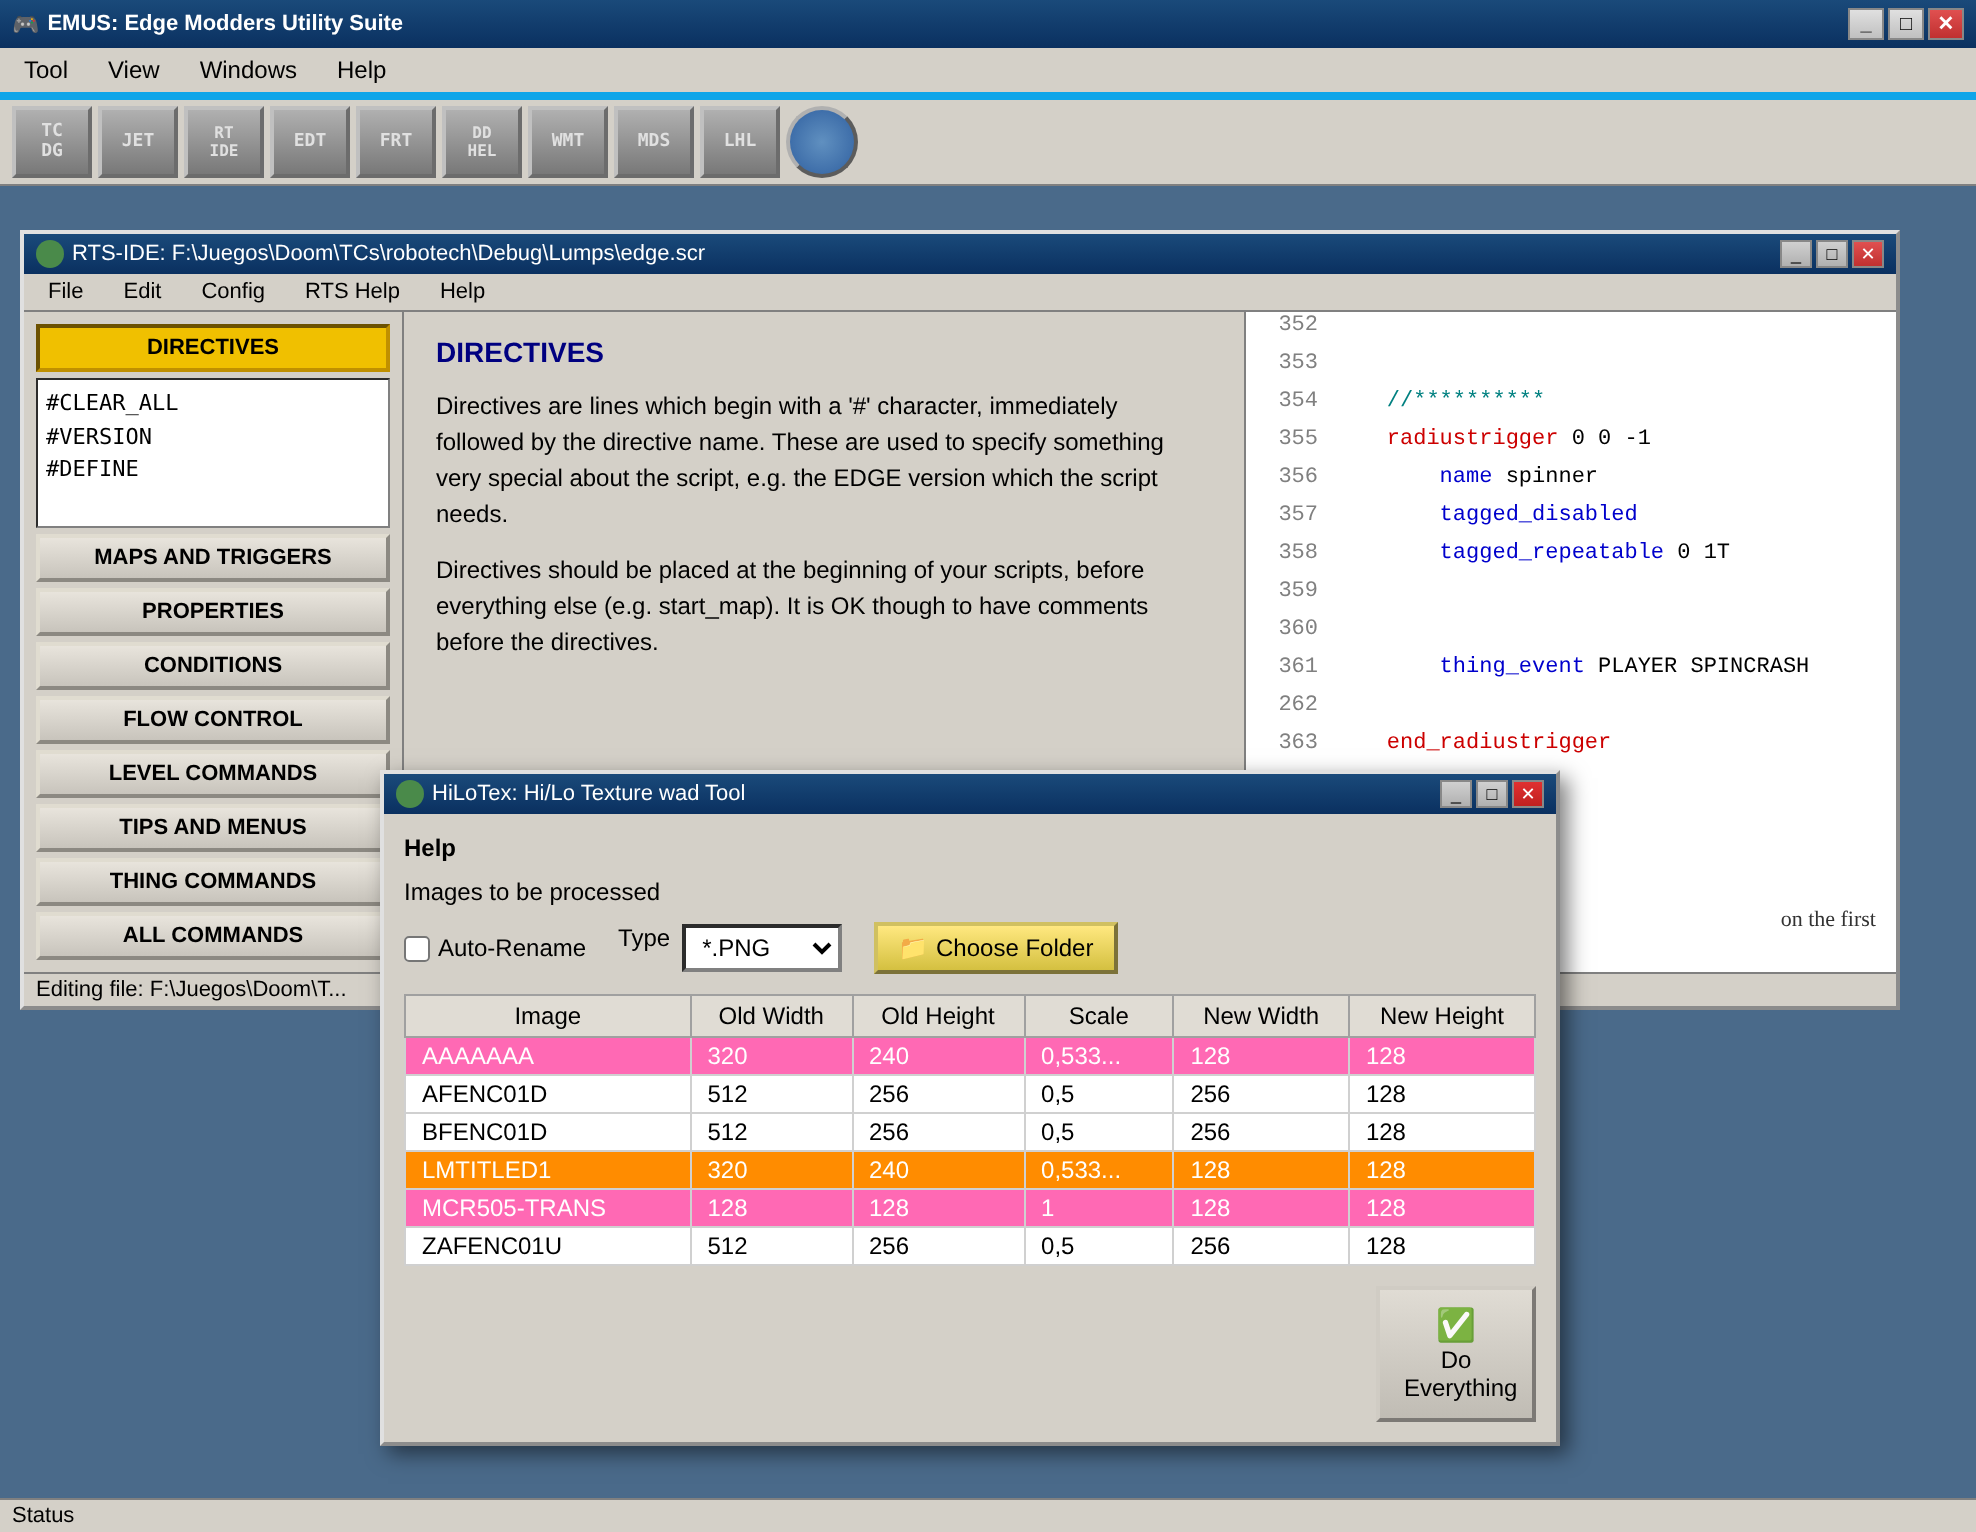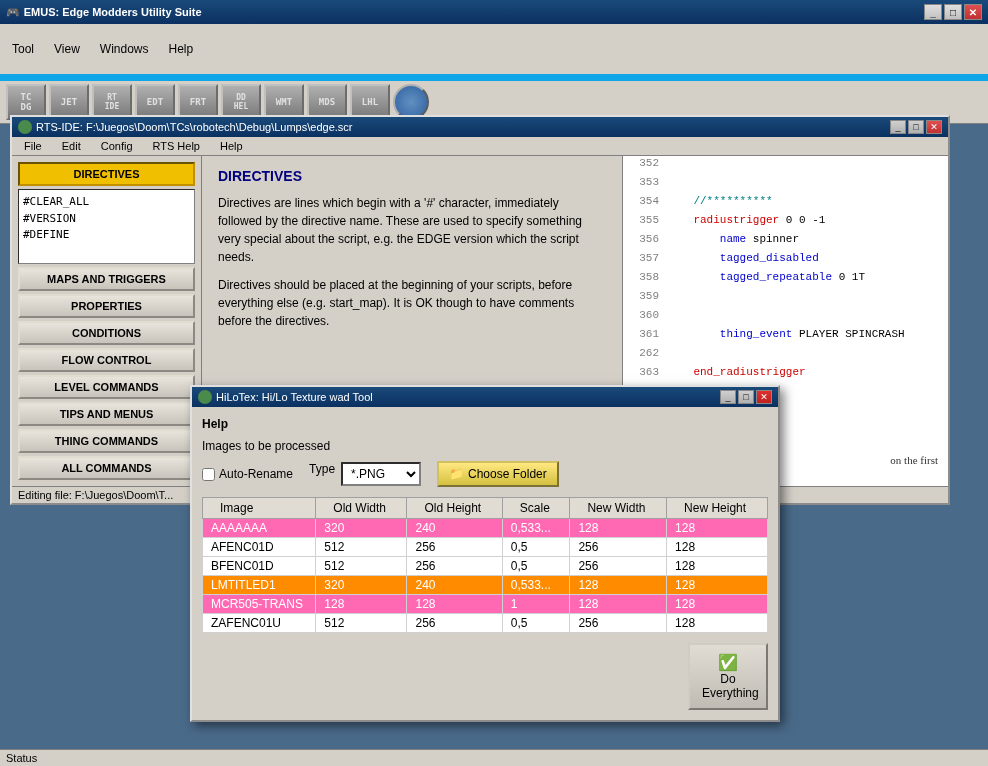--- a/index.html
+++ b/index.html
@@ -22,22 +22,22 @@
       width: 18px; height: 16px; border: 1px solid #888;
       background: linear-gradient(to bottom, #e0e0e0, #c0c0c0);
       font-size: 10px; cursor: pointer; display: flex; align-items: center; justify-content: center;
       color: black;
     }
     .title-btn.close { background: linear-gradient(to bottom, #e05050, #c03030); color: white; }
 
     
     .menu-bar {
       background: #d4d0c8;
-      border-bottom: 7px solid #0ea5e9;
-      padding: 16px 4px;
+      border-bottom: 4px solid #0ea5e9;
+      padding: 2px 4px;
       display: flex;
       gap: 4px;
     }
     .menu-item {
       padding: 2px 8px;
       cursor: pointer;
       font-size: 12px;
     }
 
     
@@ -284,22 +284,22 @@
       width: 100%;
       border-collapse: collapse;
       background: white;
       border: 1px inset #808080;
       font-size: 12px;
       margin-bottom: 10px;
     }
     .data-table th {
       background: #e0dcd4;
       border: 1px solid #a0a0a0;
-      padding: 3px 17px;
-      text-align: left;
+      padding: 3px 4px;
+      text-align: center;
       font-weight: normal;
     }
     .data-table td {
       border: 1px solid #d0d0d0;
       padding: 2px 8px;
     }
     .row-highlight-pink { background: #ff69b4; color: white; margin-top: 20px; }
     .row-highlight-orange { background: #ff8c00; color: white; }
     .row-normal { background: white; }
 

